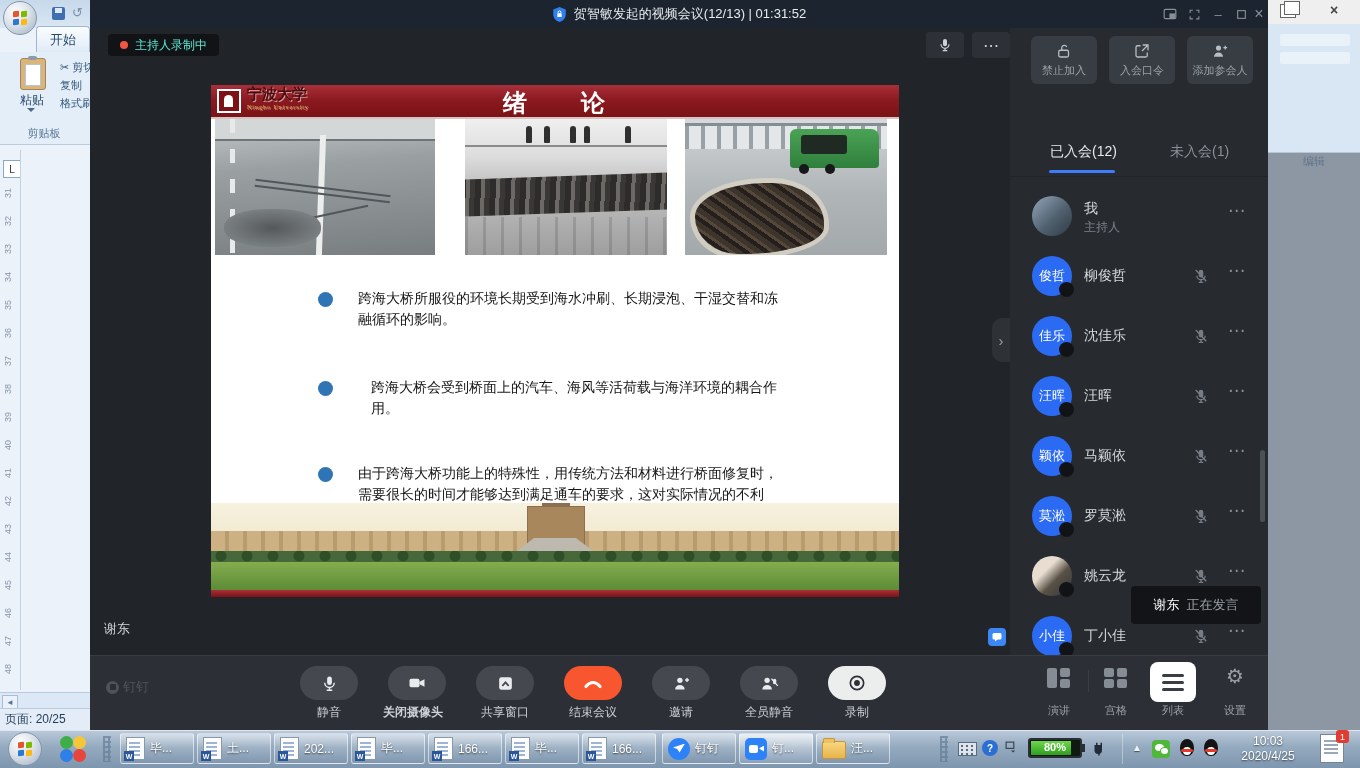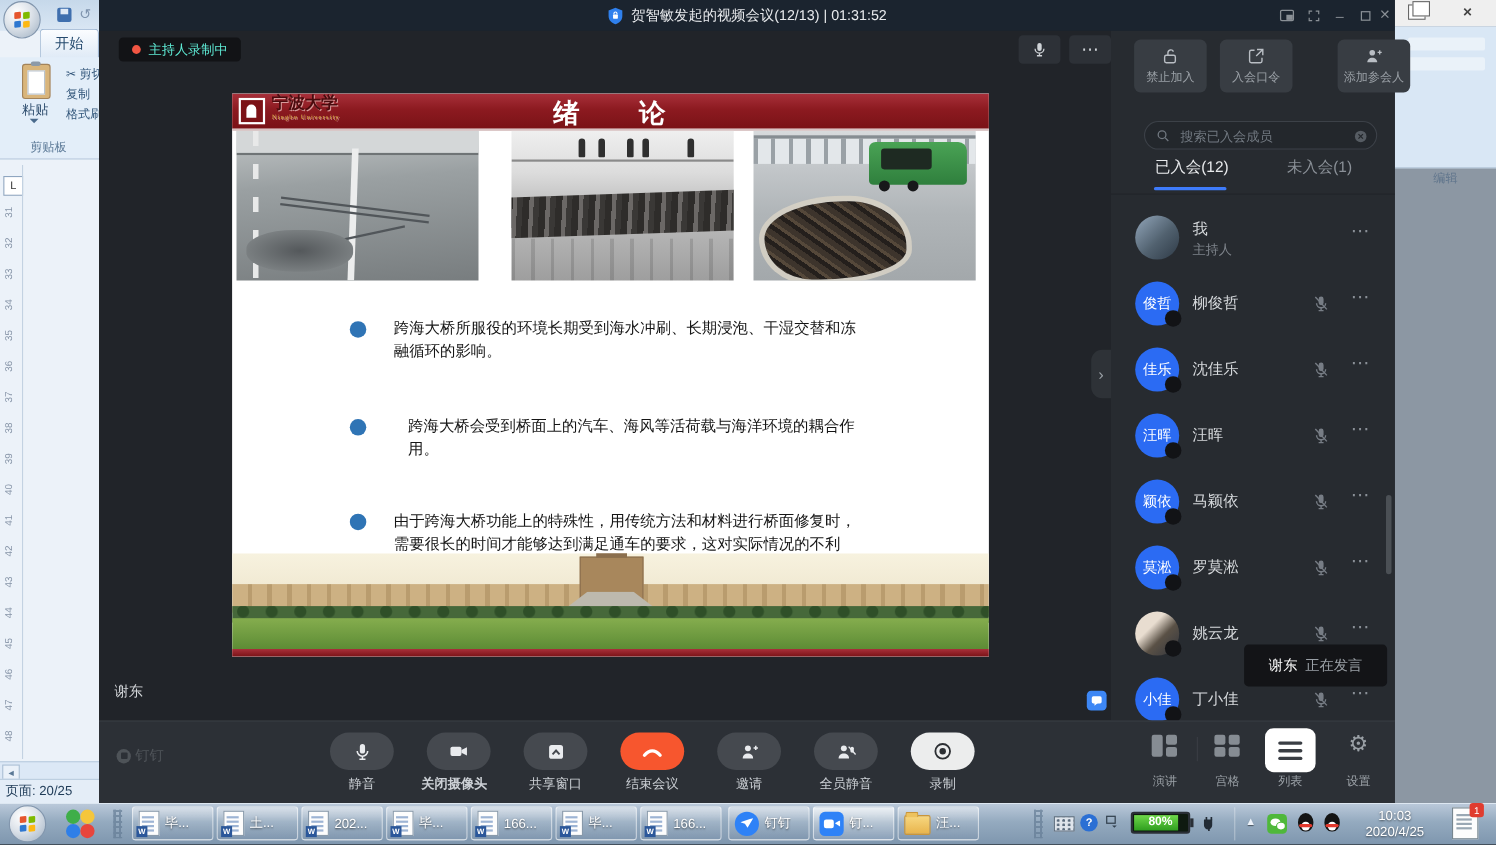--- a/index.html
+++ b/index.html
@@ -408,40 +408,29 @@
     </svg>
     <span class="lbl">禁止加入</span>
   </div>
   <div class="act-btn" style="left:1109px;">
     <svg width="18" height="18" viewBox="0 0 24 24" fill="none" stroke="#b9bec4" stroke-width="1.7">
       <path d="M10 5H6a2 2 0 0 0-2 2v11a2 2 0 0 0 2 2h11a2 2 0 0 0 2-2v-4"></path>
         <path d="M13 4h7v7M20 4l-8 8"></path>
     </svg>
     <span class="lbl">入会口令</span>
   </div>
-  <div class="act-btn" style="left:1187px;margin-left:29px;">
+  <div class="act-btn" style="left:1187px;">
     <svg width="18" height="18" viewBox="0 0 24 24" fill="none">
       <circle cx="10" cy="8" r="3.4" fill="#b9bec4"></circle>
       <path d="M4 19.5c0-3.4 2.7-5.6 6-5.6s6 2.2 6 5.6" fill="#b9bec4"></path>
       <path d="M16.5 7.5h5M19 5v5" stroke="#b9bec4" stroke-width="1.7"></path>
     </svg>
     <span class="lbl">添加参会人</span>
   </div>
 
-  <div class="search-box">
-    <svg width="13" height="13" viewBox="0 0 24 24" style="position:absolute;left:10px;top:6px;" fill="none" stroke="#717880" stroke-width="2.2">
-      <circle cx="10" cy="10" r="6.5"></circle>
-        <path d="M15 15l5.5 5.5"></path>
-    </svg>
-    <input placeholder="搜索已入会成员" style="">
-    <svg width="14" height="14" viewBox="0 0 24 24" style="position:absolute;right:7px;top:6px;">
-      <circle cx="12" cy="12" r="9" fill="#565c63"></circle>
-        <path d="M8.5 8.5l7 7M15.5 8.5l-7 7" stroke="#23272c" stroke-width="2"></path>
-    </svg>
-  </div>
 
   <div class="tab" style="left:1050px;color:#e8eaec;">已入会(12)</div>
   <div class="tab" style="left:1170px;color:#8a9097;">未入会(1)</div>
   <div class="tab-underline"></div>
   <div class="abs" style="left:1010px;top:176px;width:258px;height:1px;background:#21252a;"></div>
 
   <div class="member-row" style="top:186px;">
     <div class="avatar photo1x"></div>
     <div class="m-name" style="top:14px;">我</div>
     <div class="m-role" style="top:33px;">主持人</div>

